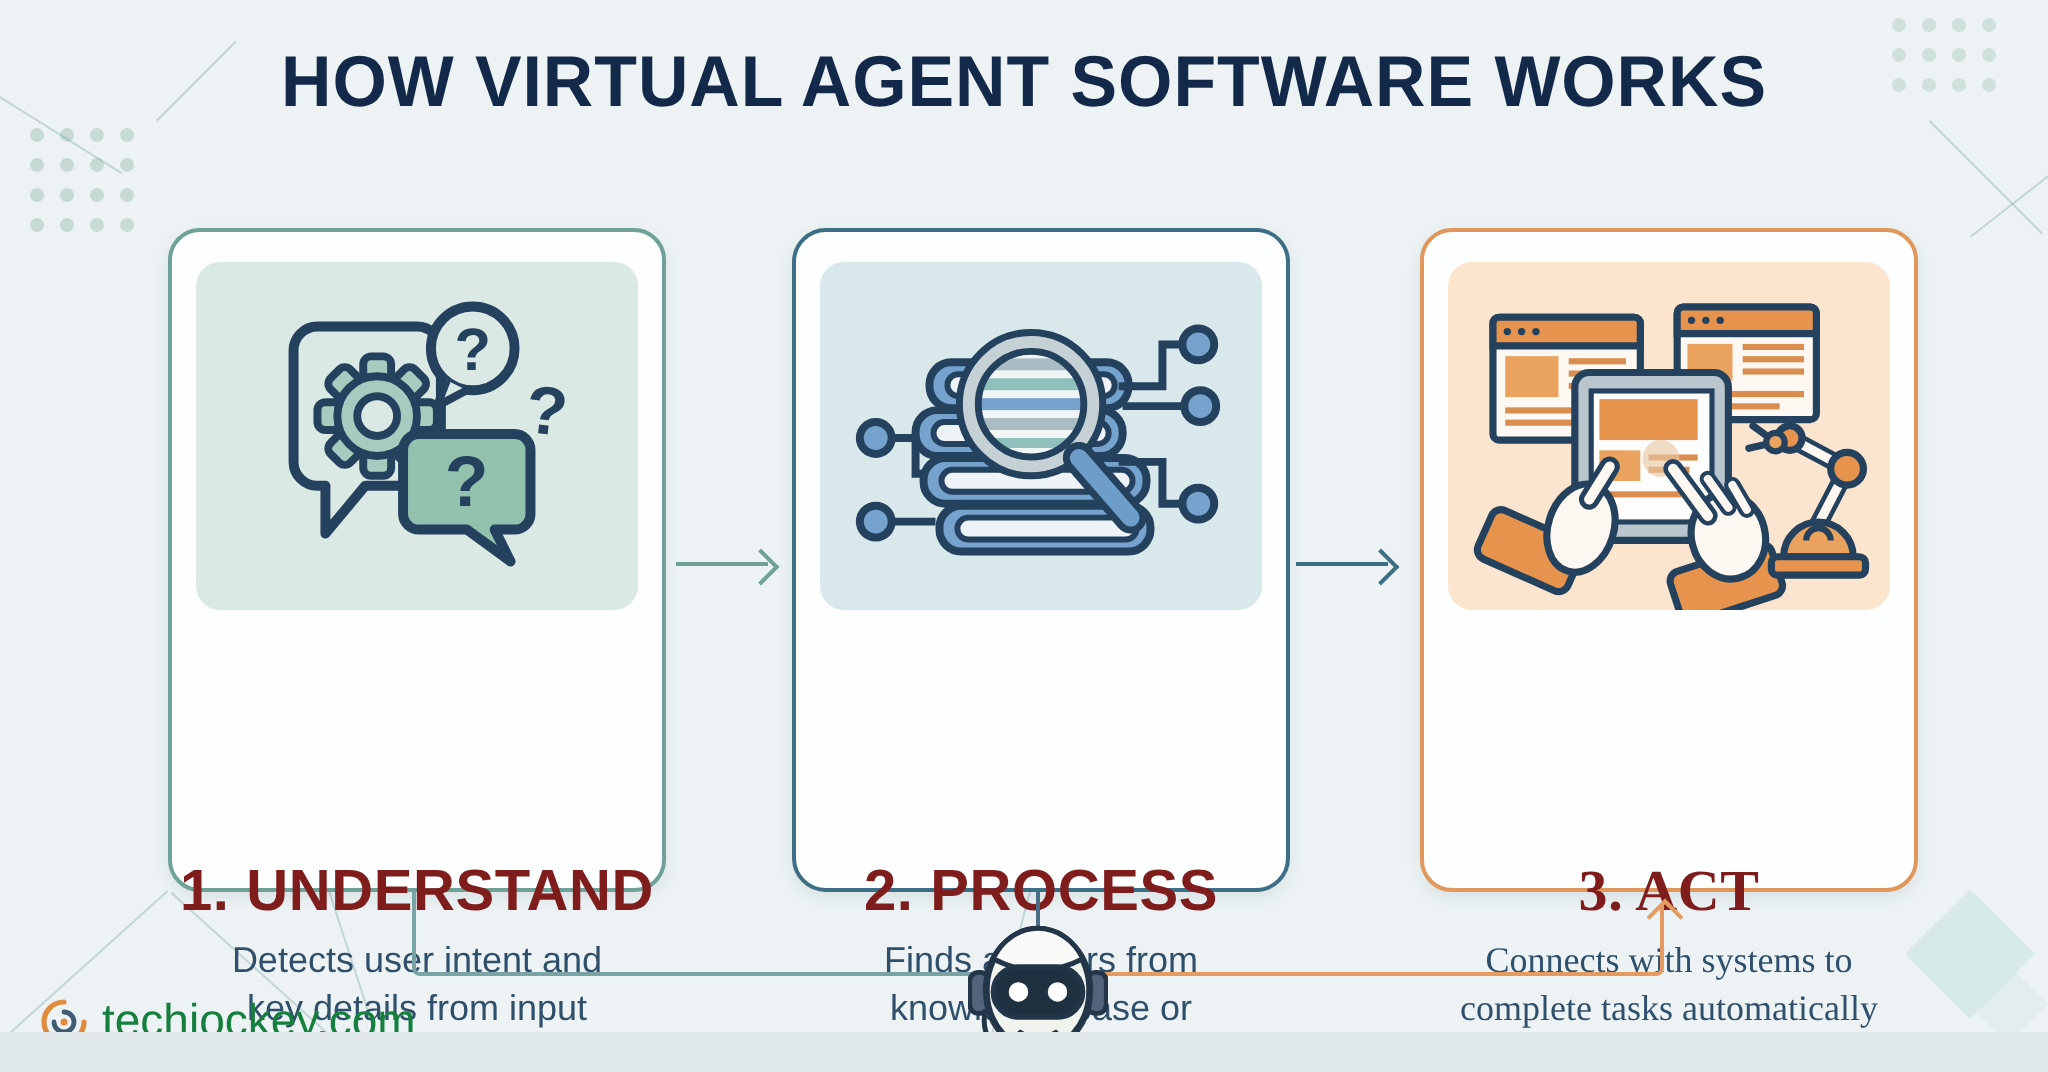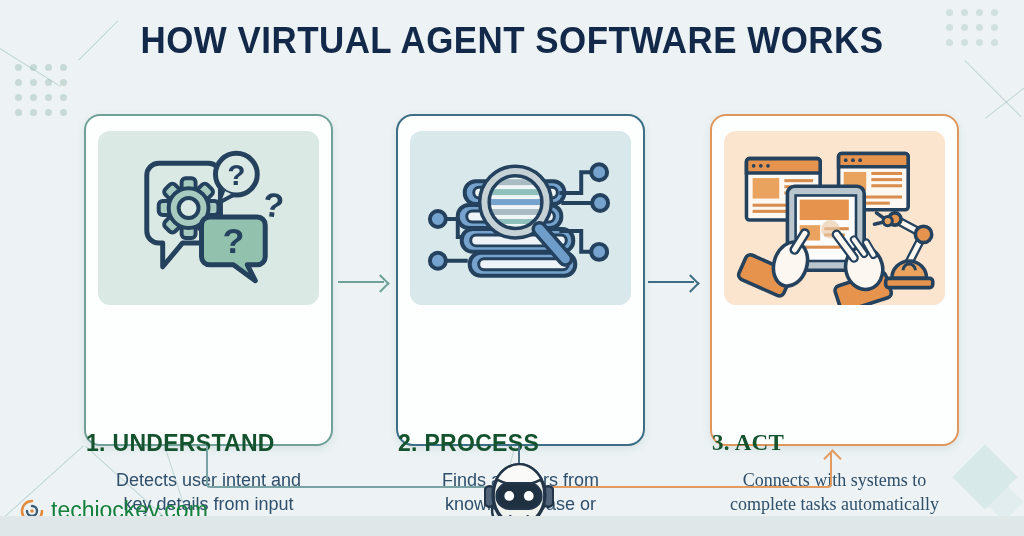--- a/index.html
+++ b/index.html
@@ -33,22 +33,22 @@
   }
   .card-1{left:84px;}
   .card-2{left:396px;}
   .card-3{left:710px;font-family:Liberation Serif, serif;}
   .icon-area{
     position:absolute;left:12px;top:15px;width:221px;height:174px;
     border-radius:12px;overflow:hidden;
   }
   .icon-area svg{display:block;width:100%;height:100%;}
   .step-title{
-    position:absolute;left:0;top:314px;width:100%;margin:0;text-align:left;
-    font-size:23px;font-weight:bold;color:#14532d;letter-spacing:.3px;
+    position:absolute;left:0;top:314px;width:100%;margin:0;text-align:center;
+    font-size:29px;font-weight:bold;color:#7f1d1d;letter-spacing:.3px;
   }
   .step-desc{
     position:absolute;left:50%;top:352px;transform:translateX(-50%);
     width:212px;margin:0;text-align:center;
     font-size:18px;line-height:1.34;color:#2f4f6b;
   }
   
   .arrow-line{position:absolute;height:0;border-top:2.5px solid;}
   .chevron{position:absolute;width:11px;height:11px;border-top:2.5px solid;border-right:2.5px solid;transform:rotate(45deg);}
   .chevron-up{transform:rotate(-45deg);}

